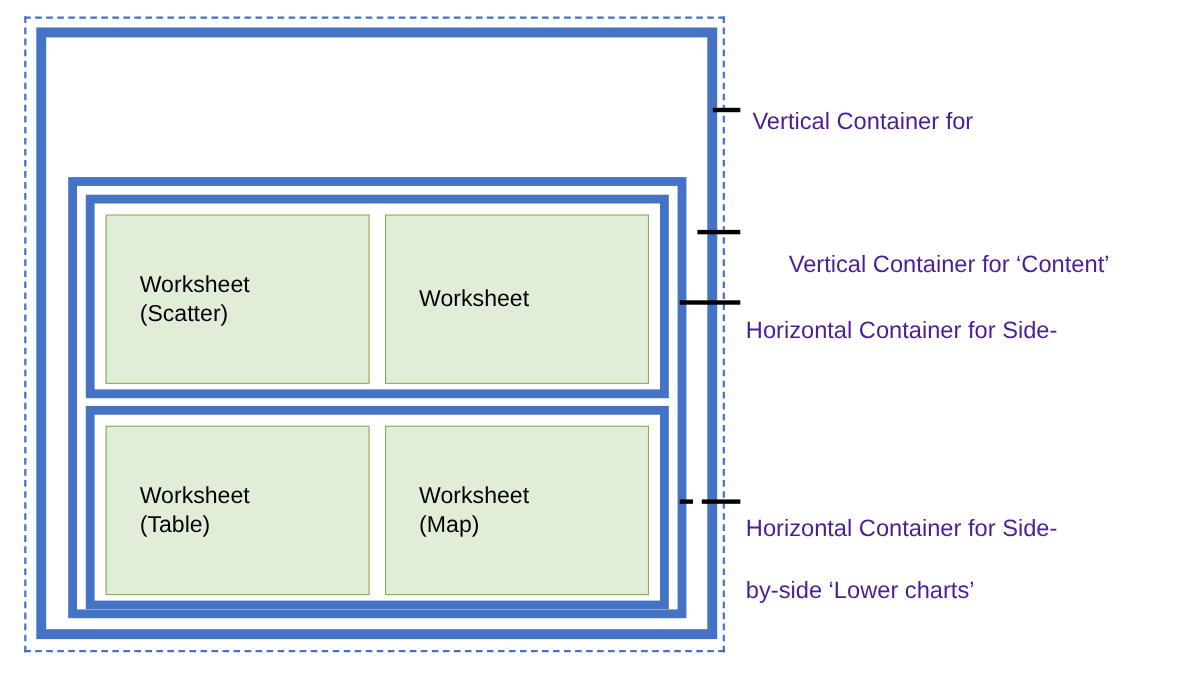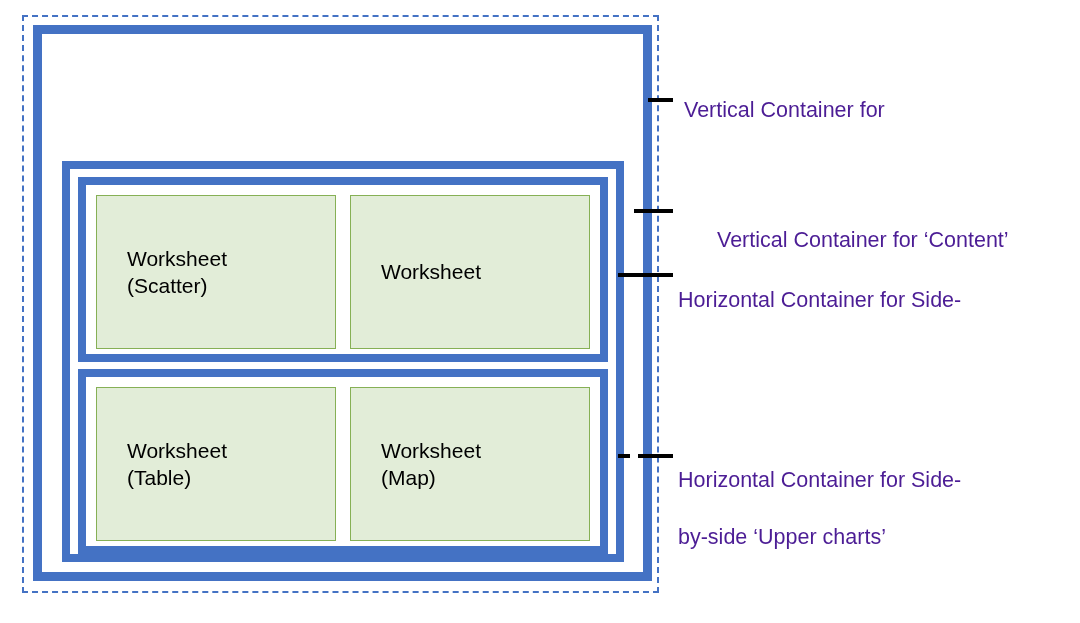--- a/index.html
+++ b/index.html
@@ -207,14 +207,14 @@
 <div id="label-content" class="annotation">
   <span class="ln">Vertical Container for ‘Content’</span>
 </div>
 
 <div id="label-upper" class="annotation">
   <span class="ln">Horizontal Container for Side-</span>
 </div>
 
 <div id="label-lower" class="annotation">
   <span class="ln">Horizontal Container for Side-</span>
-  <span class="ln">by-side ‘Upper charts’</span>
+  <span class="ln">by-side ‘Lower charts’</span>
 </div>
 
 </body></html>

